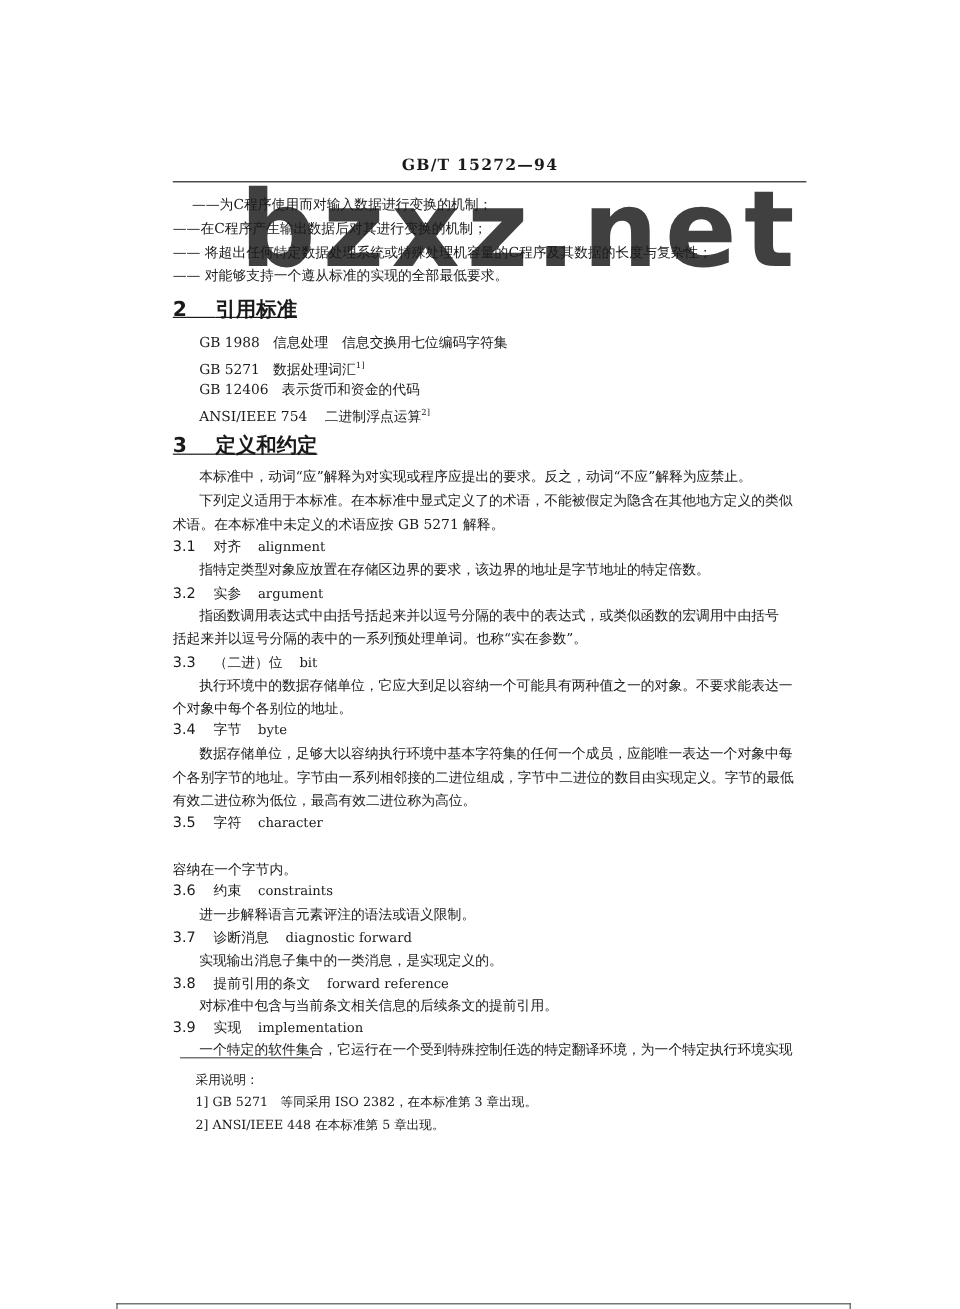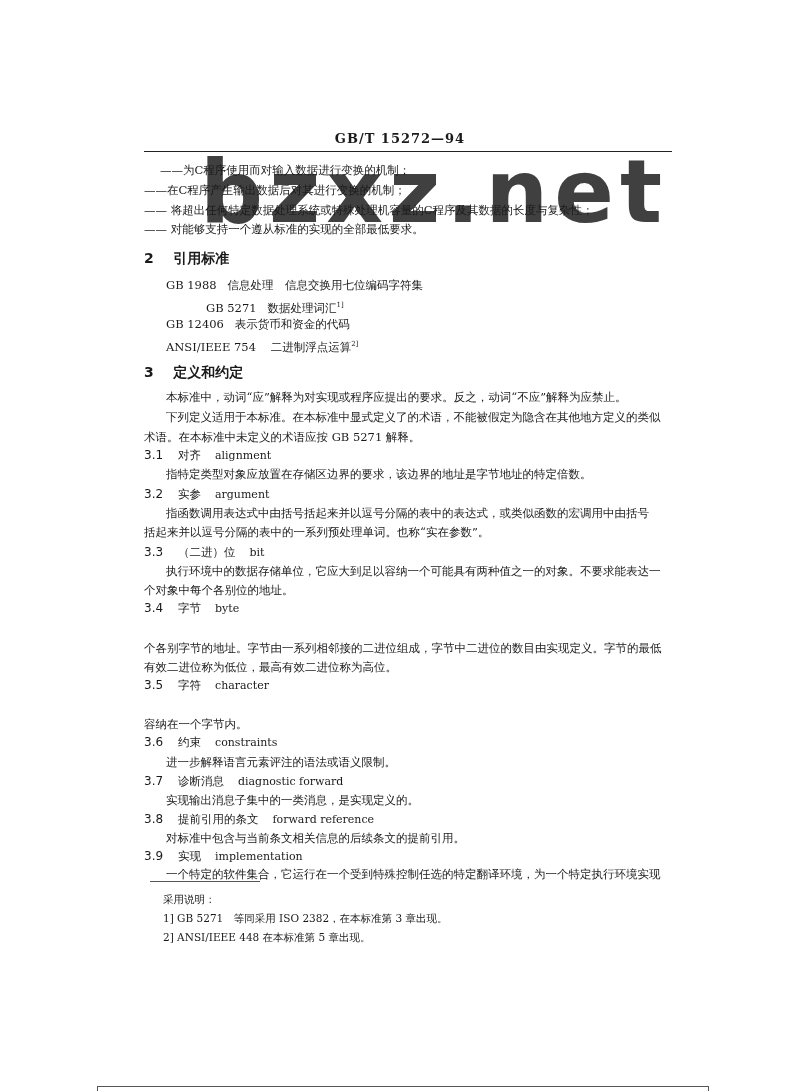--- a/index.html
+++ b/index.html
@@ -11,21 +11,21 @@
       position:absolute; left:200px; top:148px; font-family:"DejaVu Sans","Liberation Sans",sans-serif;
       font-weight:bold; font-size:88px; color:#404040; letter-spacing:6px; line-height:1; z-index:0;
     }
     .page { position:absolute; left:0; top:0; width:800px; height:1091px; z-index:1; }
     .header {
       position:absolute; left:0; width:800px; top:131px; text-align:center;
       font-size:13px; letter-spacing:1px; font-weight:bold;
     }
     .header-rule { position:absolute; left:144px; width:528px; top:151px; height:0; border-top:1.5px solid #222; }
     .line { position:absolute; font-size:11.5px; white-space:nowrap; line-height:16px; }
-    .sec { font-weight:bold; font-family:"DejaVu Sans","Liberation Sans",sans-serif; font-size:14px; }
+    .sec { font-weight:bold; font-family:"DejaVu Sans","Liberation Sans",sans-serif; font-size:17px;text-decoration:underline; }
     .term-num { display:inline-block; width:34px; font-family:"DejaVu Sans","Liberation Sans",sans-serif; font-size:12px; }
     .en { margin-left:14px; font-size:11px; }
     .foot-rule { position:absolute; left:150px; width:110px; top:881px; border-top:1px solid #555; }
     .foot { position:absolute; font-size:10.5px; white-space:nowrap; }
     .bottom-box {
       position:absolute; left:97px; top:1086px; width:610px; height:20px;
       border:1.5px solid #555; border-bottom:none;
     }
     sup { font-size:7px; vertical-align:super; }
   </style>
@@ -45,21 +45,21 @@
 
   <div class="line sec" style="left:144px;top:250px;">
     <span>2</span>&nbsp;&nbsp;&nbsp;
     <span>引用标准</span>
   </div>
 
   <div class="line" style="left:166px;top:277px;">
     <span>GB 1988</span>&nbsp;&nbsp;
     <span>信息处理　信息交换用七位编码字符集</span>
   </div>
-  <div class="line" style="left:166px;top:297px;margin-left:40px;">
+  <div class="line" style="left:166px;top:297px;">
     <span>GB 5271</span>&nbsp;&nbsp;
     <span>数据处理词汇</span><sup>1]</sup>
   </div>
   <div class="line" style="left:166px;top:316px;">
     <span>GB 12406</span>&nbsp;&nbsp;
     <span>表示货币和资金的代码</span>
   </div>
   <div class="line" style="left:166px;top:336px;">
     <span>ANSI/IEEE 754</span>&nbsp;&nbsp;&nbsp;
     <span>二进制浮点运算</span><sup>2]</sup>
@@ -87,20 +87,21 @@
 
   <div class="line" style="left:144px;top:544px;">
     <span class="term-num">3.3</span><span>（二进）位</span><span class="en">bit</span>
   </div>
   <div class="line" style="left:166px;top:563px;">执行环境中的数据存储单位，它应大到足以容纳一个可能具有两种值之一的对象。不要求能表达一</div>
   <div class="line" style="left:144px;top:582px;">个对象中每个各别位的地址。</div>
 
   <div class="line" style="left:144px;top:600px;">
     <span class="term-num">3.4</span><span>字节</span><span class="en">byte</span>
   </div>
+  <div class="line" style="left:166px;top:620px;">数据存储单位，足够大以容纳执行环境中基本字符集的任何一个成员，应能唯一表达一个对象中每</div>
   <div class="line" style="left:144px;top:640px;">个各别字节的地址。字节由一系列相邻接的二进位组成，字节中二进位的数目由实现定义。字节的最低</div>
   <div class="line" style="left:144px;top:659px;">有效二进位称为低位，最高有效二进位称为高位。</div>
 
   <div class="line" style="left:144px;top:677px;">
     <span class="term-num">3.5</span><span>字符</span><span class="en">character</span>
   </div>
   <div class="line" style="left:144px;top:716px;">容纳在一个字节内。</div>
 
   <div class="line" style="left:144px;top:734px;">
     <span class="term-num">3.6</span><span>约束</span><span class="en">constraints</span>

